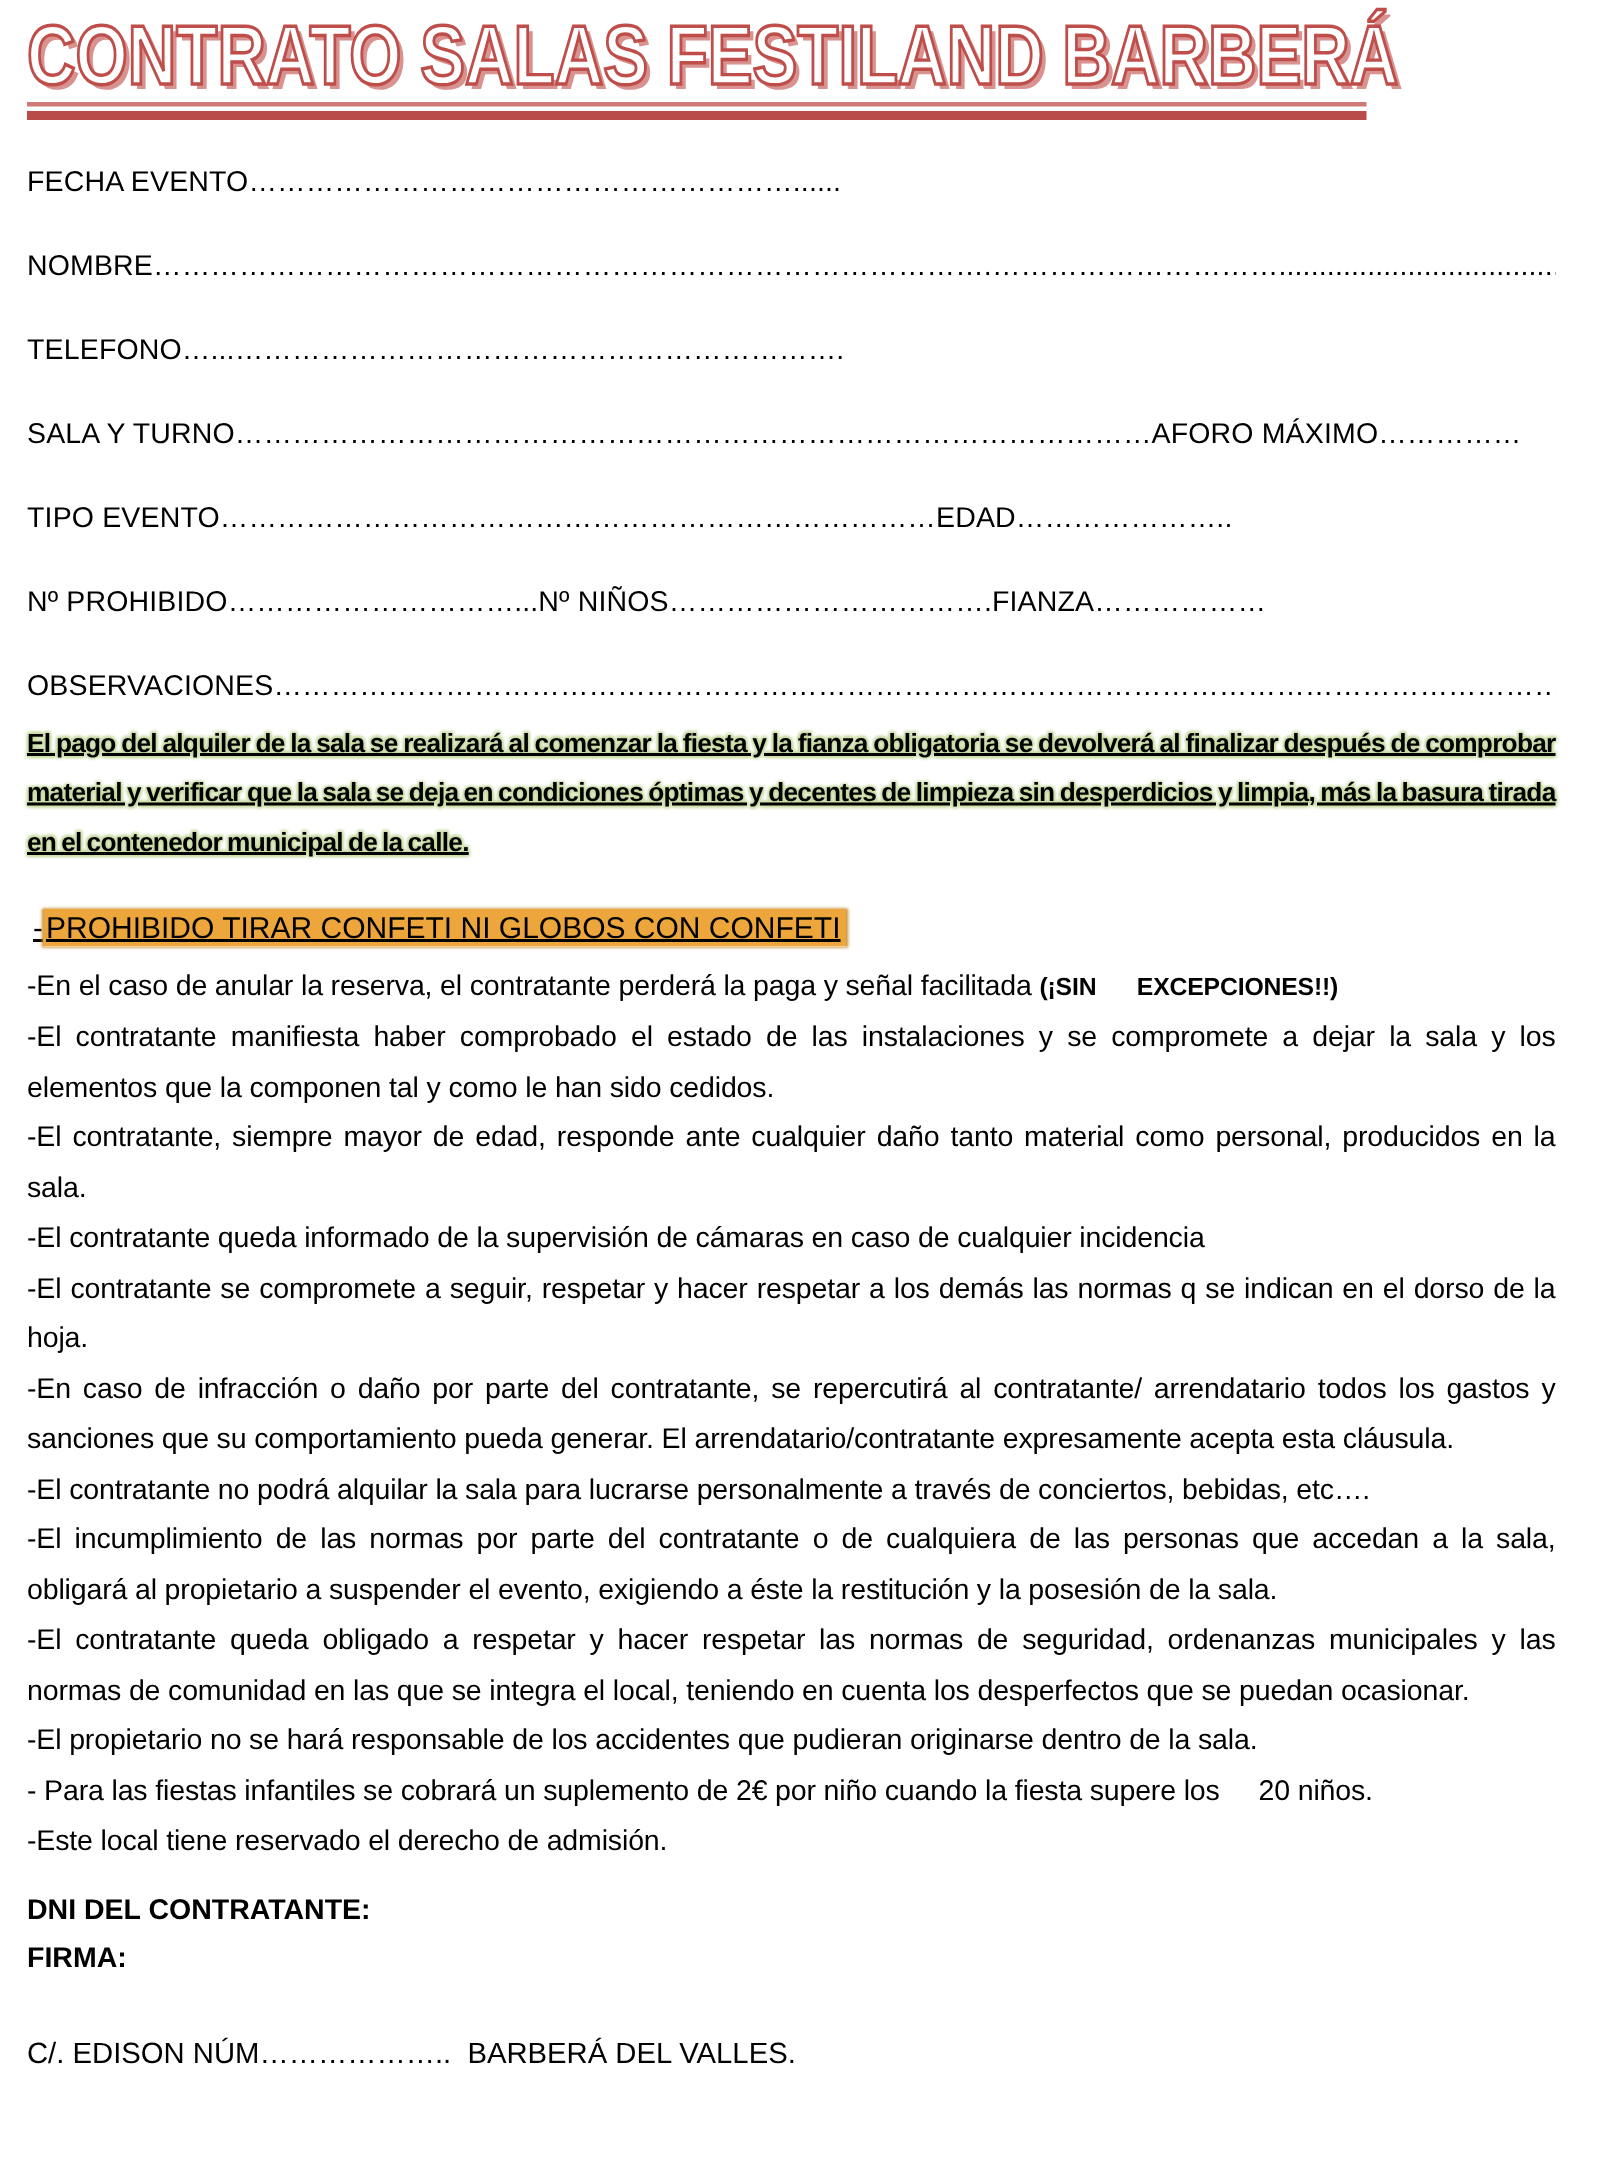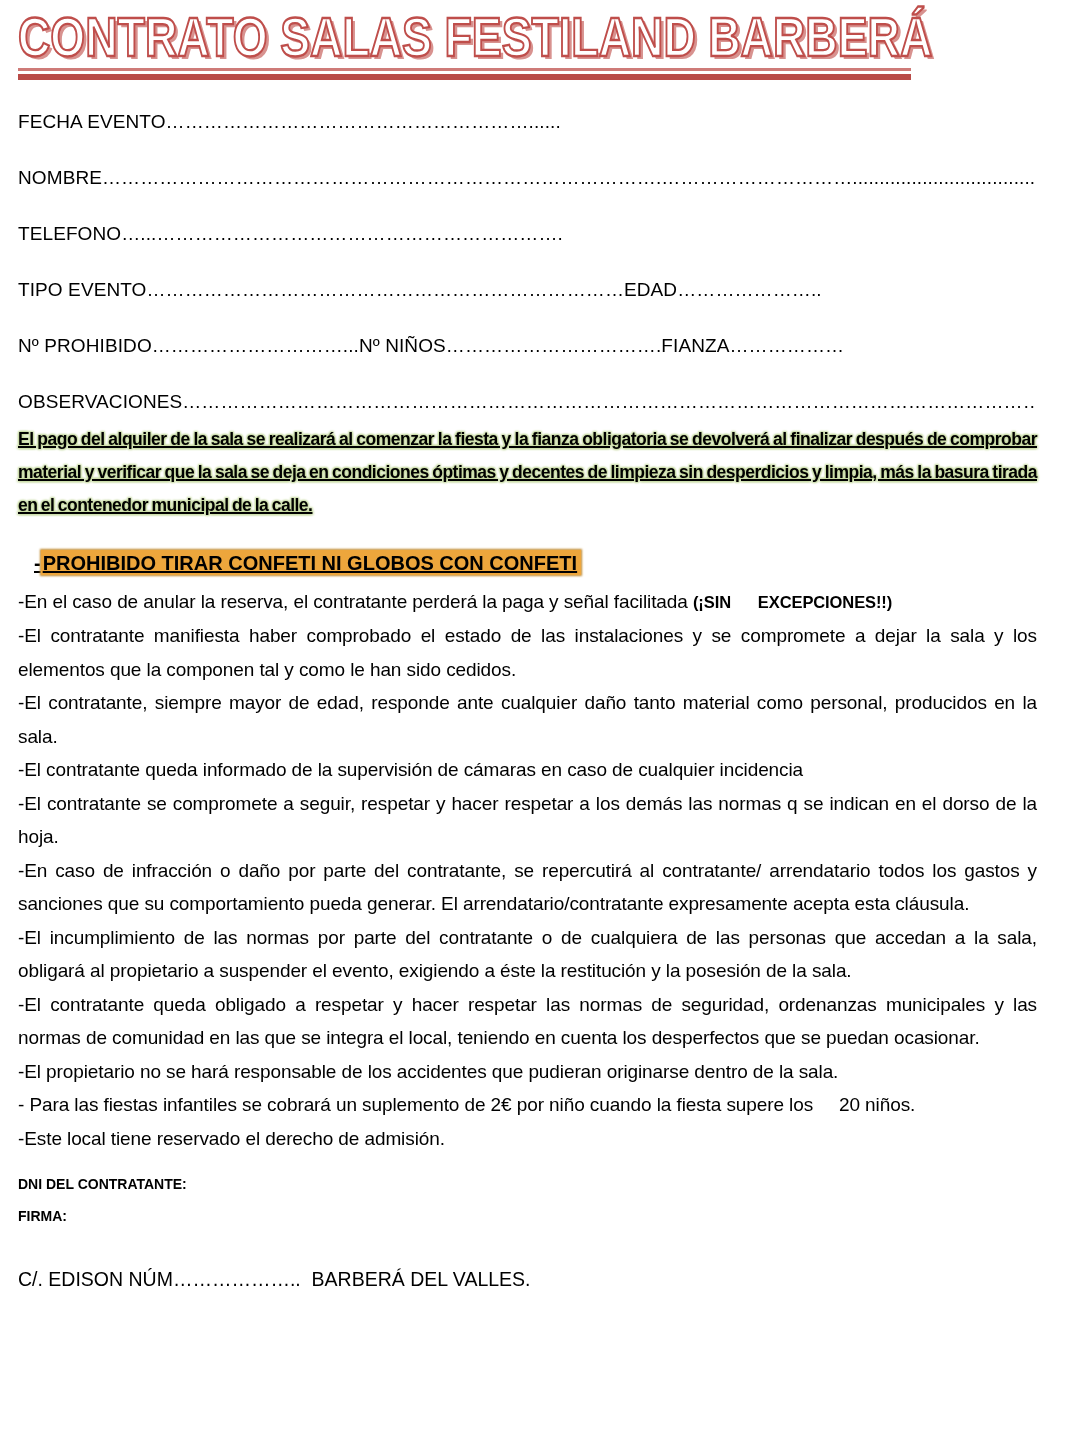--- a/index.html
+++ b/index.html
@@ -63,23 +63,23 @@
     text-decoration-thickness: 2px;
     text-shadow:
       -1px -1px 2px #C6D9A0,
        1px -1px 2px #C6D9A0,
       -1px  1px 2px #C6D9A0,
        1px  1px 2px #C6D9A0;
   }
 
   
   .prohibition {
-    margin: 26px 0 0 16px;
+    margin: 26px 0 0 4px;
     font-size: 20px;
-    font-weight: 700;
+    font-weight: 400;
     line-height: 30px;
   }
   .prohibition-prefix {
     text-decoration: underline;
     text-decoration-thickness: 2px;
   }
   .prohibition-text {
     background: #EDA63C;
     box-shadow: 0 0 2px 1px #C08A2E;
     padding: 2px 4px 1px 2px;
@@ -94,21 +94,21 @@
     text-align: justify;
     white-space: pre-wrap;
     letter-spacing: -0.1px;
   }
   .term-bold { font-weight: 700; font-size: 16.5px; white-space: pre-wrap; }
 
   
   .footer-labels { margin-top: 13px; }
   .footer-labels p {
     margin: 0;
-    font-size: 14px;
+    font-size: 19px;
     font-weight: 700;
     line-height: 32px;
   }
   .address {
     margin: 36px 0 0 0;
     font-size: 19.5px;
     white-space: pre-wrap;
   }
 </style>
 </head>
@@ -126,20 +126,23 @@
     </div>
 
     <div class="form-row">
       <span class="field-label">NOMBRE</span><span class="field-dots">…………………………………………………………………………….………………………….........................................</span>
     </div>
 
     <div class="form-row">
       <span class="field-label">TELEFONO</span><span class="field-dots">…...……………………………………………………….</span>
     </div>
 
+    <div class="form-row">
+      <span class="field-label">SALA Y TURNO</span><span class="field-dots">……………………………………………………………………………………</span><span class="field-label">AFORO MÁXIMO</span><span class="field-dots">……………</span>
+    </div>
 
     <div class="form-row">
       <span class="field-label">TIPO EVENTO</span><span class="field-dots">…………………………………………………………………</span><span class="field-label">EDAD</span><span class="field-dots">…………………..</span>
     </div>
 
     <div class="form-row">
       <span class="field-label">Nº PROHIBIDO</span><span class="field-dots">…………………………...</span><span class="field-label">Nº NIÑOS</span><span class="field-dots">…………………………….</span><span class="field-label">FIANZA</span><span class="field-dots">………………</span>
     </div>
 
     <div class="form-row last">
@@ -152,20 +155,21 @@
 
   <p class="prohibition"><span class="prohibition-prefix">-</span><span class="prohibition-text">PROHIBIDO TIRAR CONFETI NI GLOBOS CON CONFETI</span></p>
 
   <div class="terms">
     <p><span>-En el caso de anular la reserva, el contratante perderá la paga y señal facilitada </span><span class="term-bold">(¡SIN      EXCEPCIONES!!)</span></p>
     <p>-El contratante manifiesta haber comprobado el estado de las instalaciones y se compromete a dejar la sala y los elementos que la componen tal y como le han sido cedidos.</p>
     <p>-El contratante, siempre mayor de edad, responde ante cualquier daño tanto material como personal, producidos en la sala.</p>
     <p>-El contratante queda informado de la supervisión de cámaras en caso de cualquier incidencia</p>
     <p>-El contratante se compromete a seguir, respetar y hacer respetar a los demás las normas q se indican en el dorso de la hoja.</p>
     <p>-En caso de infracción o daño por parte del contratante, se repercutirá al contratante/ arrendatario todos los gastos y sanciones que su comportamiento pueda generar. El arrendatario/contratante expresamente acepta esta cláusula.</p>
+    <p>-El contratante no podrá alquilar la sala para lucrarse personalmente a través de conciertos, bebidas, etc….</p>
     <p>-El incumplimiento de las normas por parte del contratante o de cualquiera de las personas que accedan a la sala, obligará al propietario a suspender el evento, exigiendo a éste la restitución y la posesión de la sala.</p>
     <p>-El contratante queda obligado a respetar y hacer respetar las normas de seguridad, ordenanzas municipales y las normas de comunidad en las que se integra el local, teniendo en cuenta los desperfectos que se puedan ocasionar.</p>
     <p>-El propietario no se hará responsable de los accidentes que pudieran originarse dentro de la sala.</p>
     <p>- Para las fiestas infantiles se cobrará un suplemento de 2€ por niño cuando la fiesta supere los     20 niños.</p>
     <p>-Este local tiene reservado el derecho de admisión.</p>
   </div>
 
   <div class="footer-labels">
     <p>DNI DEL CONTRATANTE:</p>
     <p>FIRMA:</p>

